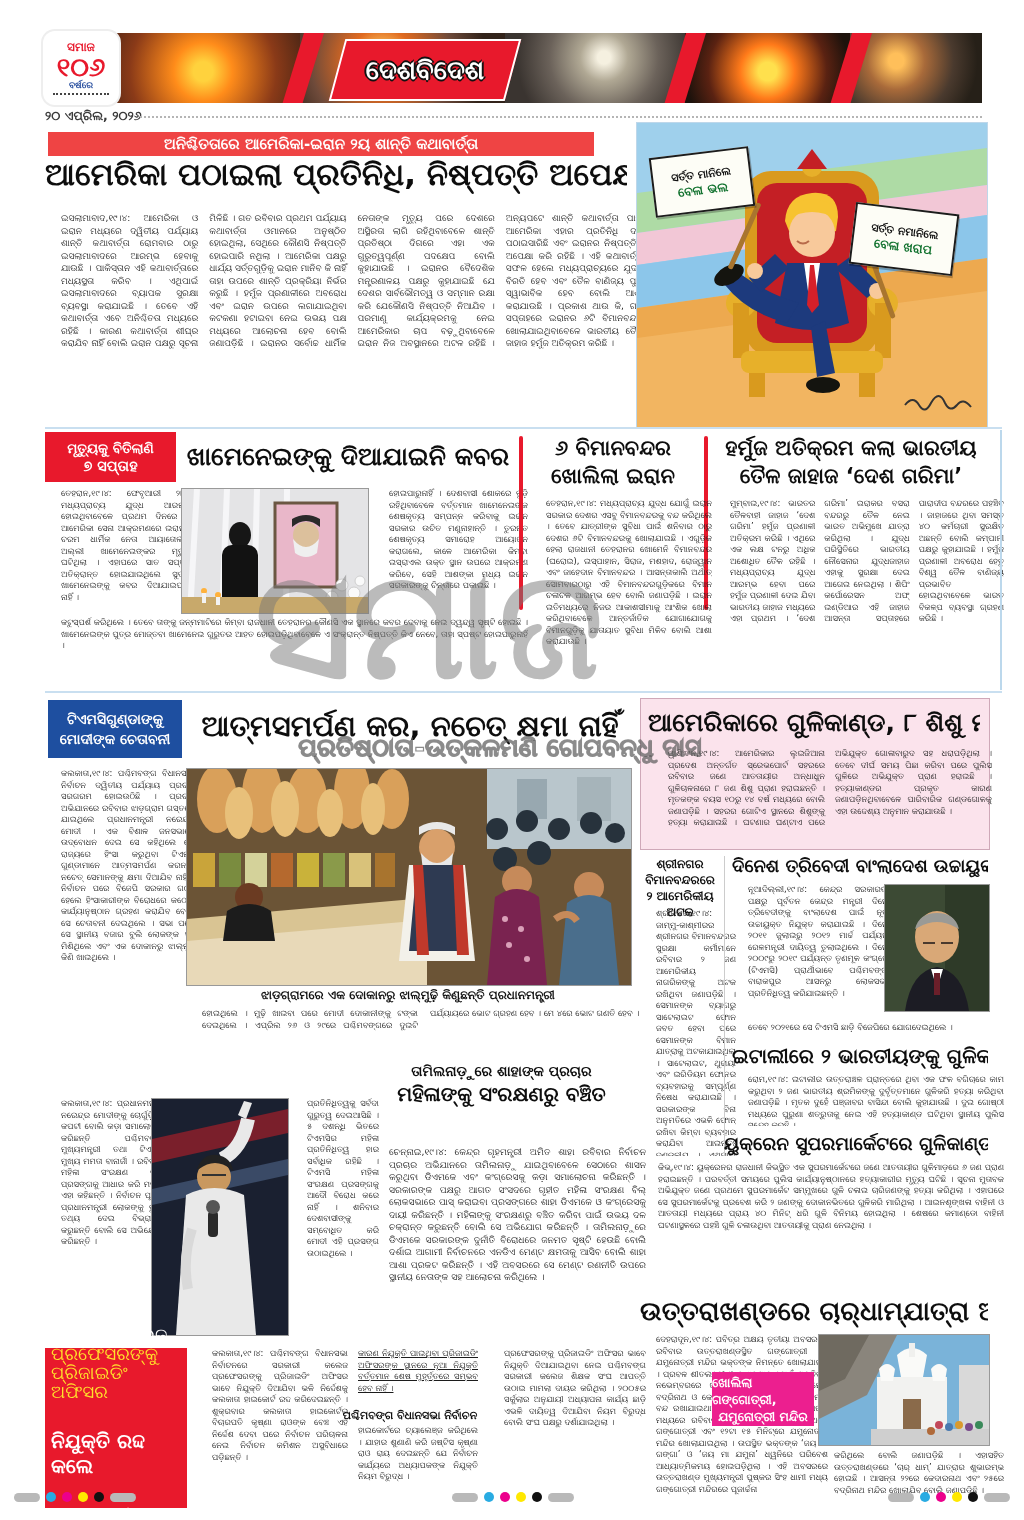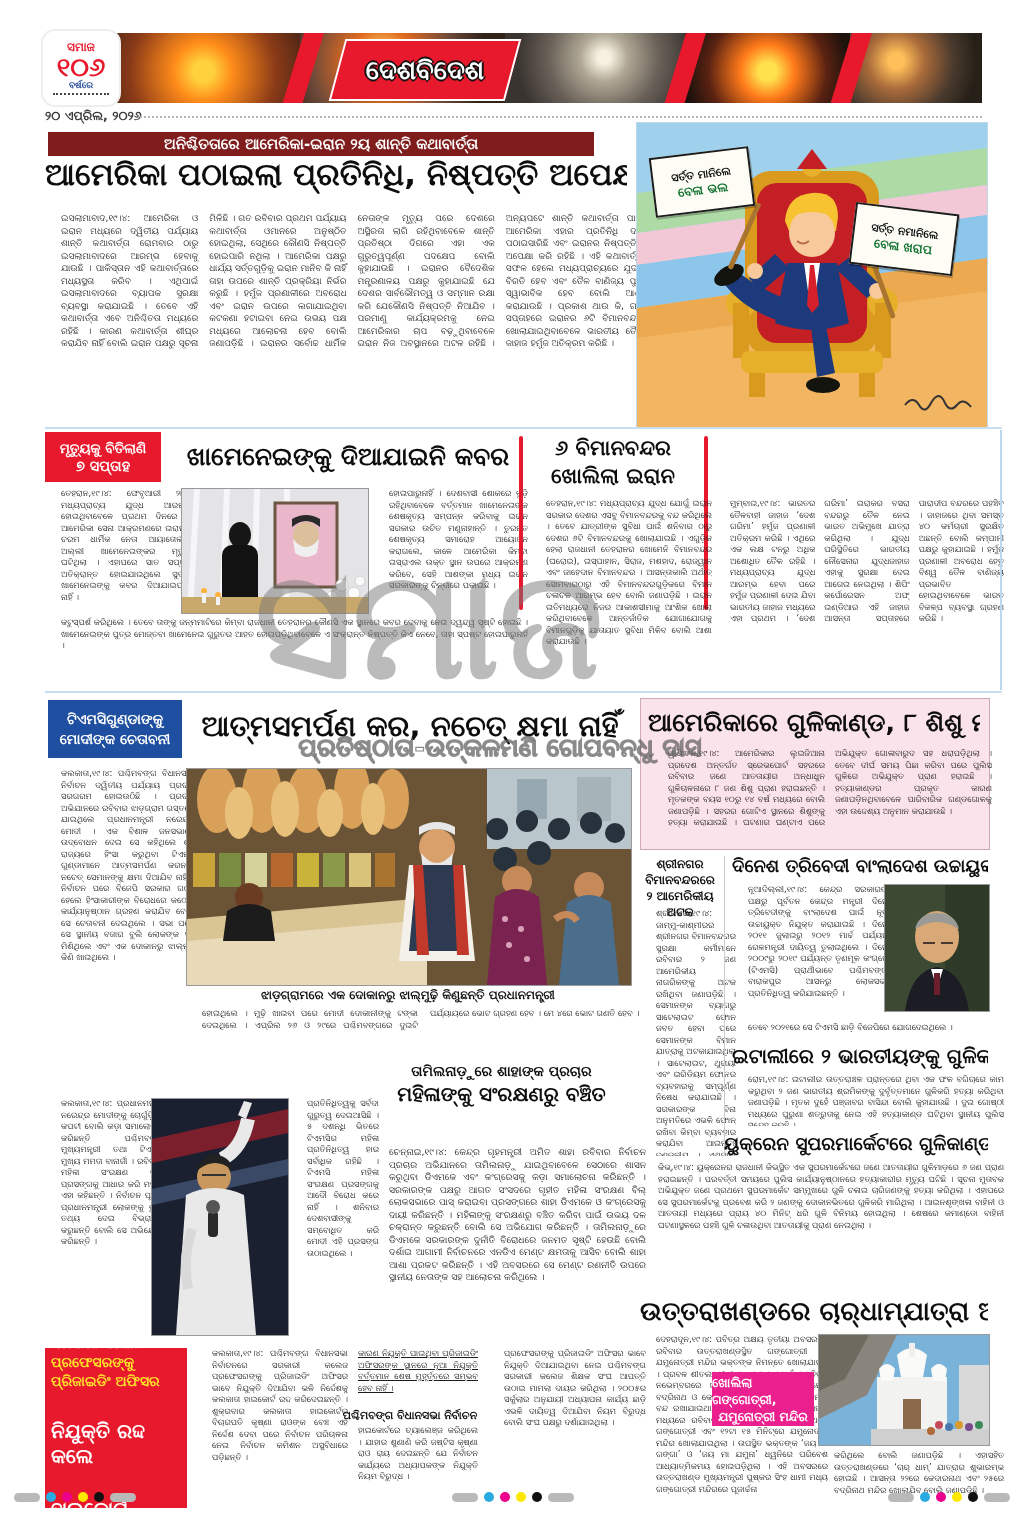--- a/index.html
+++ b/index.html
@@ -21,21 +21,21 @@
   #section-band span{transform:skewX(15deg);font-weight:bold;font-size:26px;color:#fff;
        text-shadow:-2px 0 #111,2px 0 #111,0 -2px #111,0 2px #111;}
   #logo{left:43px;top:31px;width:76px;height:74px;background:#fff;border-radius:12px;z-index:6;
         box-shadow:0 0 0 2px #eee;display:flex;flex-direction:column;align-items:center;justify-content:center;}
   #logo .brand{color:#e8192c;font-weight:bold;font-size:12px;line-height:13px;}
   #logo .years{color:#e8192c;font-weight:bold;font-size:26px;line-height:26px;}
   #logo .suffix{color:#2a50a0;font-weight:bold;font-size:9px;line-height:10px;}
   #logo .tiny{width:56px;border-top:2px dotted #444;margin-top:3px;}
   .dotline{border-top:2px dotted #b5b5b5;}
   
-  #lead-kicker{left:48px;top:132px;width:546px;height:24px;background:#7f1d1d;color:#fff;font-weight:bold;
+  #lead-kicker{left:48px;top:132px;width:546px;height:24px;background:#ef4444;color:#fff;font-weight:bold;
        font-size:15px;display:flex;align-items:center;justify-content:center;}
   #lead-headline{left:45px;top:156px;width:582px;height:46px;font-size:31px;}
   #lead-body{left:45px;top:212px;width:582px;height:210px;columns:4;column-gap:11px;}
   
   #cartoon{left:636px;top:122px;width:350px;height:305px;border:1px solid #bed7ea;background:#9fd0ec;}
   .sign{position:absolute;background:#fdfdf6;border:2px solid #1c1c1c;box-shadow:1px 2px 0 rgba(0,0,0,.25);
         display:flex;flex-direction:column;align-items:center;justify-content:center;z-index:8;}
   .sign .l1{font-weight:bold;font-size:11px;color:#111;line-height:15px;}
   .sign .l2{font-weight:bold;font-size:12.5px;color:#12722f;line-height:16px;}
   .stick{position:absolute;width:5px;background:#a9752e;z-index:7;border-radius:2px;}
@@ -58,21 +58,21 @@
   #us-box{left:640px;top:698px;width:348px;height:150px;background:#fbe3ec;border:1px solid #cfa8b8;}
   
   #gangotri-box{left:712px;top:1372px;width:102px;height:54px;background:#ec1f8f;color:#fff;font-weight:bold;
        font-size:12.5px;line-height:17px;display:flex;flex-direction:column;align-items:center;justify-content:center;z-index:4;}
   
   #mamata-strip{left:45px;top:1060px;width:318px;height:30px;background:#fcdcb4;display:flex;
        align-items:center;justify-content:center;font-weight:bold;font-size:16px;color:#111;}
   
   #hc-box{left:45px;top:1348px;width:142px;height:160px;background:#e8192c;display:flex;flex-direction:column;
        justify-content:center;padding:4px 6px;box-sizing:border-box;}
-  #hc-box .s{font-weight:bold;font-size:14px;line-height:19px;}
+  #hc-box .s{font-weight:normal;font-size:18px;line-height:19px;}
   #hc-box .b{font-weight:bold;font-size:20px;line-height:25px;margin-top:28px;}
   .yellow{color:#ffe32b;} 
   
   .regs{position:absolute;display:flex;align-items:center;gap:6px;z-index:9;}
   .regoval{width:26px;height:9px;border-radius:5px;background:#b9b9b9;}
   .regdot{width:10px;height:10px;border-radius:50%;}
   .vrule{background:#ccc;width:1px;}
 </style>
 </head>
 <body>
@@ -154,21 +154,21 @@
     <span class="l2">ବେଳା ଭଲ</span>
   </div>
   <div class="abs sign" style="left:852px;top:208px;width:100px;height:58px;transform:rotate(7deg);">
     <span class="l1">ସର୍ତ୍ତ ନମାନିଲେ</span>
     <span class="l2">ବେଳା ଖରାପ</span>
   </div>
 
   <div class="abs bluerule" style="left:45px;top:427px;width:957px;"></div>
   <div class="abs bluerule" style="left:45px;top:691px;width:957px;"></div>
 
-  <div class="abs redbox" style="left:45px;top:432px;width:116px;height:50px;">
+  <div class="abs redbox" style="left:45px;top:432px;width:131px;height:50px;">
     <span style="font-size:13.5px;line-height:18px;">ମୃତ୍ୟୁକୁ ବିତିଲାଣି</span>
     <span style="font-size:14.5px;line-height:19px;">୭ ସପ୍ତାହ</span>
   </div>
   <div class="abs hl center nowrap" style="left:184px;top:432px;width:328px;height:50px;font-size:25px;line-height:50px;">ଖାମେନେଇଙ୍କୁ ଦିଆଯାଇନି କବର</div>
   <div class="abs bodytxt sm" style="left:45px;top:488px;width:130px;height:124px;">ତେହରାନ,୧୯।୪: ଫେବୃଆରୀ ୨୮ରୁ ମଧ୍ୟପ୍ରାଚ୍ୟ ଯୁଦ୍ଧ ଆରମ୍ଭ ହୋଇଥିବାବେଳେ ପ୍ରଥମ ଦିନରେ ହିଁ ଆମେରିକା ସେନା ଆକ୍ରମଣରେ ଇରାନର ଚରମ ଧାର୍ମିକ ନେତା ଆୟାତୋଲ୍ଲା ଅଲ୍ଲୀ ଖାମେନେଇଙ୍କର ମୃତ୍ୟୁ ଘଟିଥିଲା । ଏହାପରେ ସାତ ସପ୍ତାହ ଅତିକ୍ରାନ୍ତ ହୋଇଯାଇଥିଲେ ସୁଦ୍ଧା ଖାମେନେଇଙ୍କୁ କବର ଦିଆଯାଇପାରି ନାହିଁ ।</div>
   <div class="abs photo" style="left:181px;top:488px;width:186px;height:124px;">
     <svg width="186" height="124" viewBox="0 0 186 124">
       <rect width="186" height="124" fill="#e4e4e6"></rect>
       <g stroke="#f6f6f8" stroke-width="6">
           <line x1="15" y1="0" x2="8" y2="124"></line>
@@ -201,20 +201,24 @@
 
   <div class="abs redsep" style="left:519px;top:436px;height:174px;"></div>
   <div class="abs redsep" style="left:704px;top:436px;height:174px;"></div>
 
   <div class="abs hl center" style="left:530px;top:434px;width:166px;height:58px;font-size:21px;line-height:28px;">
     <div>୬ ବିମାନବନ୍ଦର</div>
     <div>ଖୋଲିଲା ଇରାନ</div>
   </div>
   <div class="abs bodytxt sm" style="left:530px;top:498px;width:166px;height:190px;">ତେହରାନ,୧୯।୪: ମଧ୍ୟପ୍ରାଚ୍ୟ ଯୁଦ୍ଧ ଯୋଗୁଁ ଇରାନ ସରକାର ଦେଶର ଏସବୁ ବିମାନବନ୍ଦରକୁ ବନ୍ଦ କରିଥିଲେ । ତେବେ ଯାତ୍ରୀଙ୍କ ସୁବିଧା ପାଇଁ ଶନିବାର ଠାରୁ ଦେଶର ୬ଟି ବିମାନବନ୍ଦରକୁ ଖୋଲାଯାଇଛି । ଏଗୁଡ଼ିକ ହେଲା ରାଜଧାନୀ ତେହରାନର ଖୋମେନି ବିମାନବନ୍ଦର (ଘରୋଇ), ଇସ୍ପାହାନ, ସିରାଜ, ମଶହାଦ, ରୋଜ୍ୱାନ ଏବଂ ଜାହେଦାନ ବିମାନବନ୍ଦର । ଆସନ୍ତାକାଲି ଅର୍ଥାତ୍ ସୋମବାରଠାରୁ ଏହି ବିମାନବନ୍ଦରଗୁଡ଼ିକରେ ବିମାନ ଚଳାଚଳ ଆରମ୍ଭ ହେବ ବୋଲି ଜଣାପଡ଼ିଛି । ଇରାନ ଇତିମଧ୍ୟରେ ନିଜର ଆକାଶସୀମାକୁ ଆଂଶିକ ଖୋଲା କରିଥିବାବେଳେ ଆନ୍ତର୍ଜାତିକ ଯୋଗାଯୋଗକୁ ବିମାନଗୁଡ଼ିକୁ ଯାତାୟାତ ସୁବିଧା ମିଳିବ ବୋଲି ଆଶା କରାଯାଉଛି ।</div>
 
+  <div class="abs hl center" style="left:714px;top:434px;width:274px;height:58px;font-size:21px;line-height:28px;">
+    <div>ହର୍ମୁଜ ଅତିକ୍ରମ କଲା ଭାରତୀୟ</div>
+    <div>ତୈଳ ଜାହାଜ ‘ଦେଶ ଗରିମା’</div>
+  </div>
   <div class="abs bodytxt sm" style="left:714px;top:498px;width:274px;height:190px;columns:3;column-gap:9px;">ମୁମ୍ବାଇ,୧୯।୪: ଭାରତର ତୈଳବାହୀ ଜାହାଜ ‘ଦେଶ ଗରିମା’ ହର୍ମୁଜ ପ୍ରଣାଳୀ ଅତିକ୍ରମ କରିଛି । ଏଥିରେ ଏକ ଲକ୍ଷ ଟନରୁ ଅଧିକ ଅଶୋଧିତ ତୈଳ ରହିଛି । ମଧ୍ୟପ୍ରାଚ୍ୟ ଯୁଦ୍ଧ ଆରମ୍ଭ ହେବା ପରେ ହର୍ମୁଜ ପ୍ରଣାଳୀ ଦେଇ ଯିବା ଭାରତୀୟ ଜାହାଜ ମଧ୍ୟରେ ଏହା ପ୍ରଥମ । ‘ଦେଶ ଗରିମା’ ଇରାକର ବସରା ବନ୍ଦରରୁ ତୈଳ ନେଇ ଭାରତ ଅଭିମୁଖେ ଯାତ୍ରା କରିଥିଲା । ଯୁଦ୍ଧ ପରିସ୍ଥିତିରେ ଭାରତୀୟ ନୌସେନାର ଯୁଦ୍ଧଜାହାଜ ଏହାକୁ ସୁରକ୍ଷା ଦେଇ ଆଗେଇ ନେଇଥିଲା । ଶିପିଂ କର୍ପୋରେସନ ଅଫ୍ ଇଣ୍ଡିଆର ଏହି ଜାହାଜ ଆସନ୍ତା ସପ୍ତାହରେ ପାରାଦୀପ ବନ୍ଦରରେ ପହଞ୍ଚିବ । ଜାହାଜରେ ଥିବା ସମସ୍ତ ୪୦ କର୍ମଚାରୀ ସୁରକ୍ଷିତ ଅଛନ୍ତି ବୋଲି କମ୍ପାନୀ ପକ୍ଷରୁ କୁହାଯାଇଛି । ହର୍ମୁଜ ପ୍ରଣାଳୀ ଅବରୋଧ ହେତୁ ବିଶ୍ୱ ତୈଳ ବାଣିଜ୍ୟ ପ୍ରଭାବିତ ହୋଇଥିବାବେଳେ ଭାରତ ବିକଳ୍ପ ବ୍ୟବସ୍ଥା ଗ୍ରହଣ କରିଛି ।</div>
   <div class="abs" style="left:1000px;top:430px;width:2px;height:260px;background:#bcd8ec;"></div>
 
   <div class="abs" id="wm-main">ସମାଜ</div>
   <div class="abs" id="wm-sub">ପ୍ରତିଷ୍ଠାତା-ଉତ୍କଳମଣି ଗୋପବନ୍ଧୁ ଦାସ</div>
 
   <div class="abs bluebox" style="left:48px;top:700px;width:134px;height:58px;">
     <span style="font-size:14px;line-height:20px;">ଟିଏମସିଗୁଣ୍ଡାଙ୍କୁ</span>
     <span style="font-size:14px;line-height:20px;">ମୋଦୀଙ୍କ ଚେତାବନୀ</span>
   </div>

